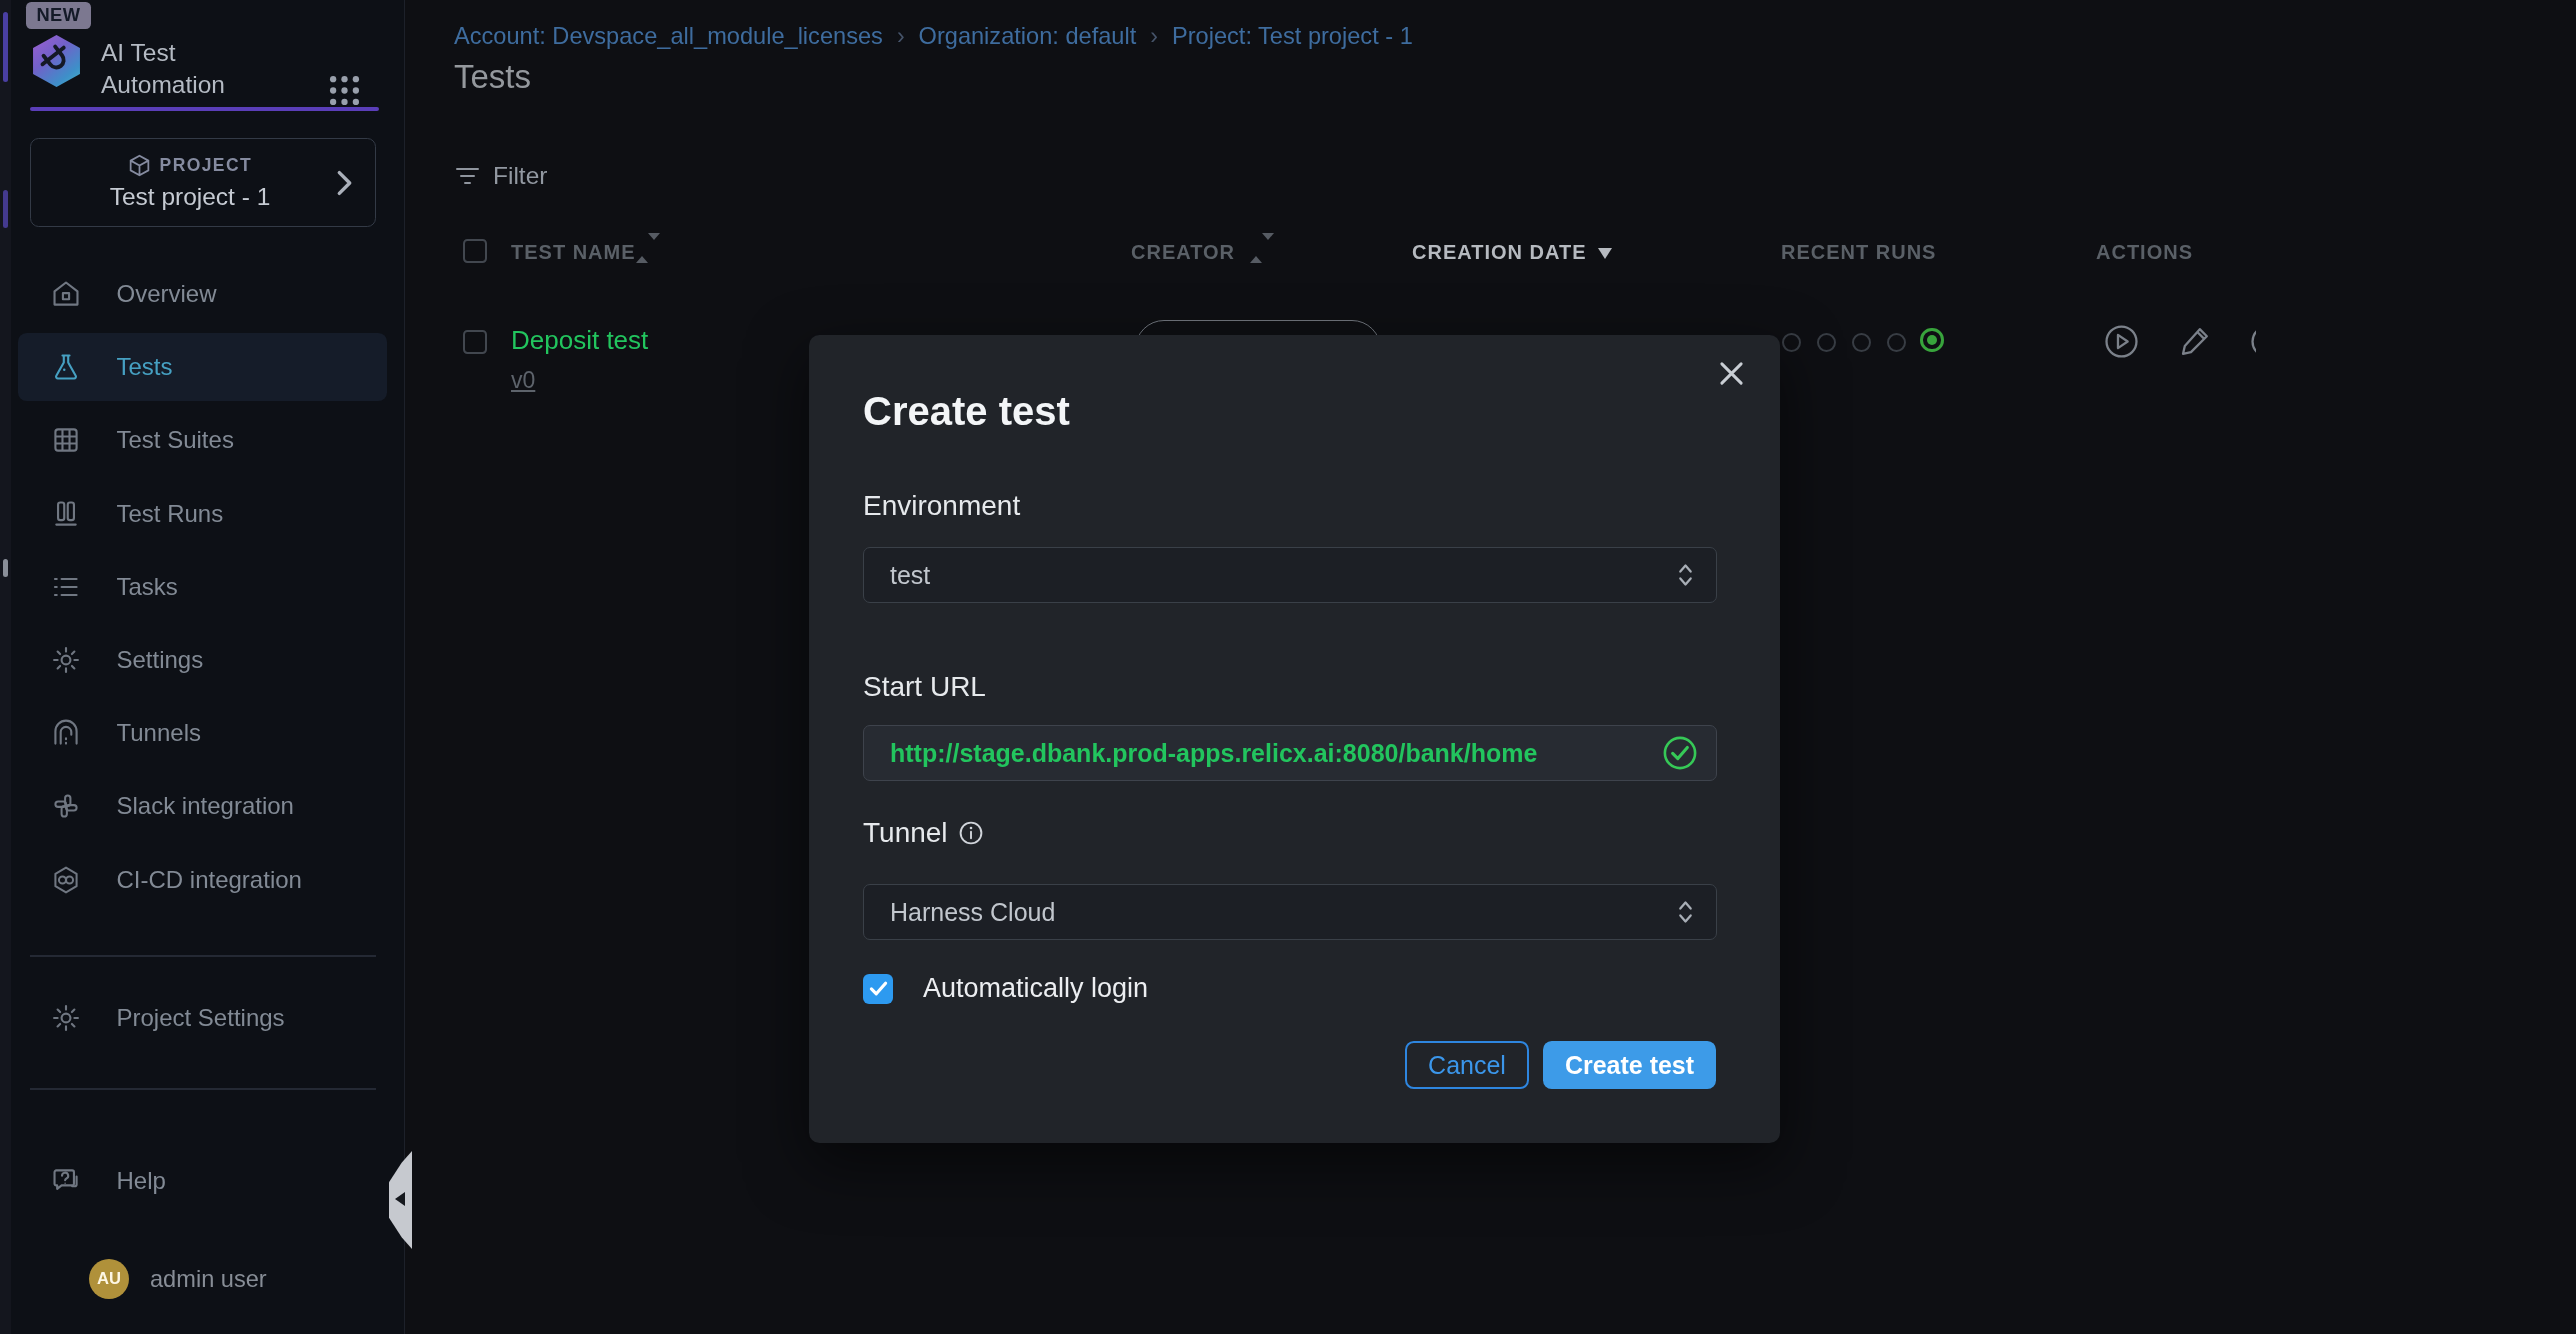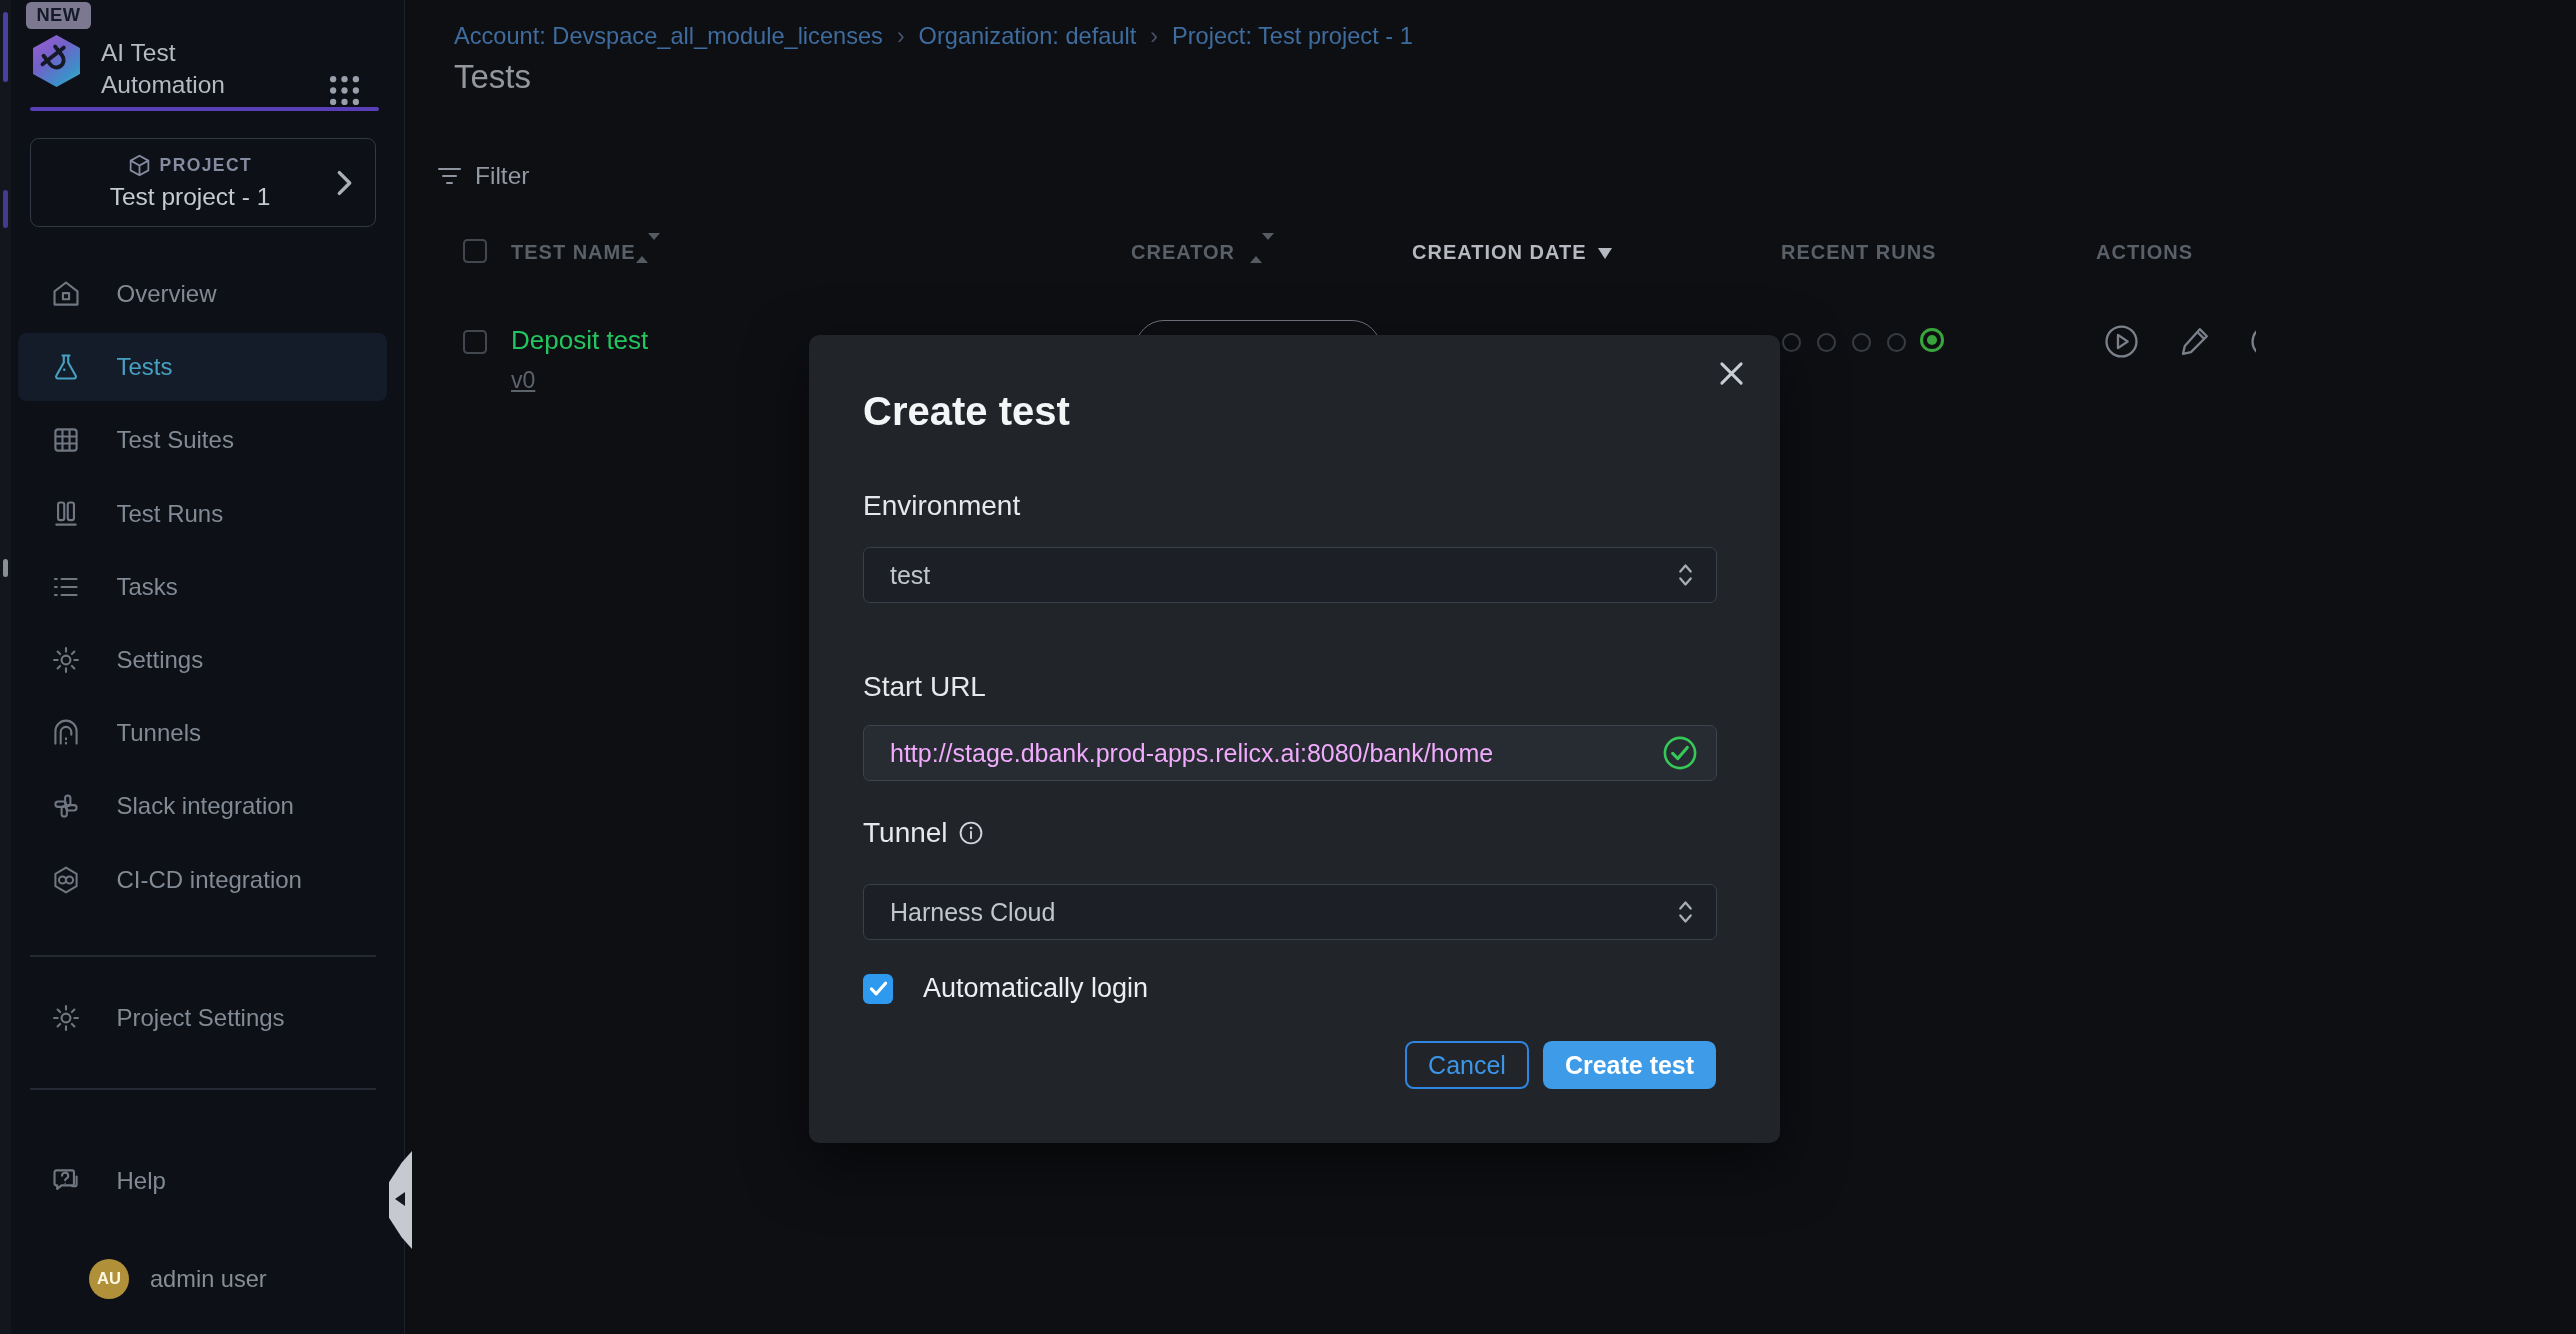--- a/index.html
+++ b/index.html
@@ -51,21 +51,21 @@
   .collapse-tri{position:absolute;left:6.1px;top:41px;width:0;height:0;
     border-top:7.9px solid transparent;border-bottom:7.9px solid transparent;
     border-right:10.5px solid #15181e;}
 
   
   .main{position:absolute;left:405px;top:0;right:0;height:100%;}
   .breadcrumb{position:absolute;left:49px;top:23px;display:flex;align-items:center;
     font-size:23.6px;color:#3e6c9e;}
   .crumb-sep{color:#46546a;margin:0 14px;font-size:23px;}
   .page-title{position:absolute;left:49px;top:58px;font-size:33px;color:#94989d;font-weight:500;}
-  .filter-btn{position:absolute;left:33px;top:162px;display:flex;align-items:center;gap:14px;}
+  .filter-btn{position:absolute;left:51px;top:162px;display:flex;align-items:center;gap:14px;}
   .filter-label{font-size:24.5px;color:#9298a1;}
   .filter-icon span{display:block;height:2.6px;background:#8f959e;border-radius:1.7px;margin:4.4px auto;}
   .fi1{width:23px;} .fi2{width:15px;} .fi3{width:7px;}
   .create-test-top{position:absolute;left:1972px;top:155px;width:175px;height:50px;
     background:#1d5e92;border-radius:7px;display:flex;align-items:center;justify-content:center;
     font-size:24.5px;color:#a7c3d8;font-weight:500;}
   .th-label{position:absolute;top:241px;font-size:20px;font-weight:700;letter-spacing:1px;
     color:#5a6067;}
   .th-active{color:#b6bac0;}
   .checkbox-empty{position:absolute;width:23.6px;height:23.6px;border:2.6px solid #42474f;
@@ -96,21 +96,21 @@
 
   
   .modal{position:absolute;left:809px;top:335px;width:971px;height:808px;background:#212429;
     border-radius:10.5px;box-shadow:0 21px 61px rgba(0,0,0,.55);}
   .modal-close{position:absolute;right:31px;top:21px;width:35px;height:35px;cursor:pointer;}
   .modal-title{position:absolute;left:54px;top:54px;font-size:40px;font-weight:700;color:#f3f5f7;}
   .m-label{position:absolute;left:54px;font-size:28px;color:#e6e9ec;}
   .m-field{position:absolute;left:54px;width:854px;height:56px;box-sizing:border-box;
     border-radius:7px;display:flex;align-items:center;padding:0 26px;font-size:25px;}
   .m-select{background:#1c1f25;border:1.7px solid #3a4048;color:#c1c6cd;}
-  .m-input{background:#272b32;border:1.7px solid #3e434c;color:#f0abfc;}
+  .m-input{background:#272b32;border:1.7px solid #3e434c;color:#22c55e;font-weight:bold;}
   .sel-chevrons{position:absolute;right:21px;top:50%;transform:translateY(-50%);}
   .valid-check{position:absolute;right:17.5px;top:50%;transform:translateY(-50%);}
   .tunnel-row{position:absolute;left:54px;top:482px;display:flex;align-items:center;gap:10.5px;}
   .m-checkbox-row{position:absolute;left:54px;top:638px;display:flex;align-items:center;gap:30px;}
   .m-checkbox{width:30px;height:30px;background:#2d9af0;border-radius:6.1px;display:flex;
     align-items:center;justify-content:center;}
   .m-check-label{font-size:27px;color:#eceef1;}
   .btn-cancel{position:absolute;left:596px;top:706px;width:124px;height:48px;box-sizing:border-box;
     border:2.6px solid #2e86e0;border-radius:8.7px;background:transparent;color:#3b96ea;
     font-size:25px;font-weight:500;display:flex;align-items:center;justify-content:center;}

